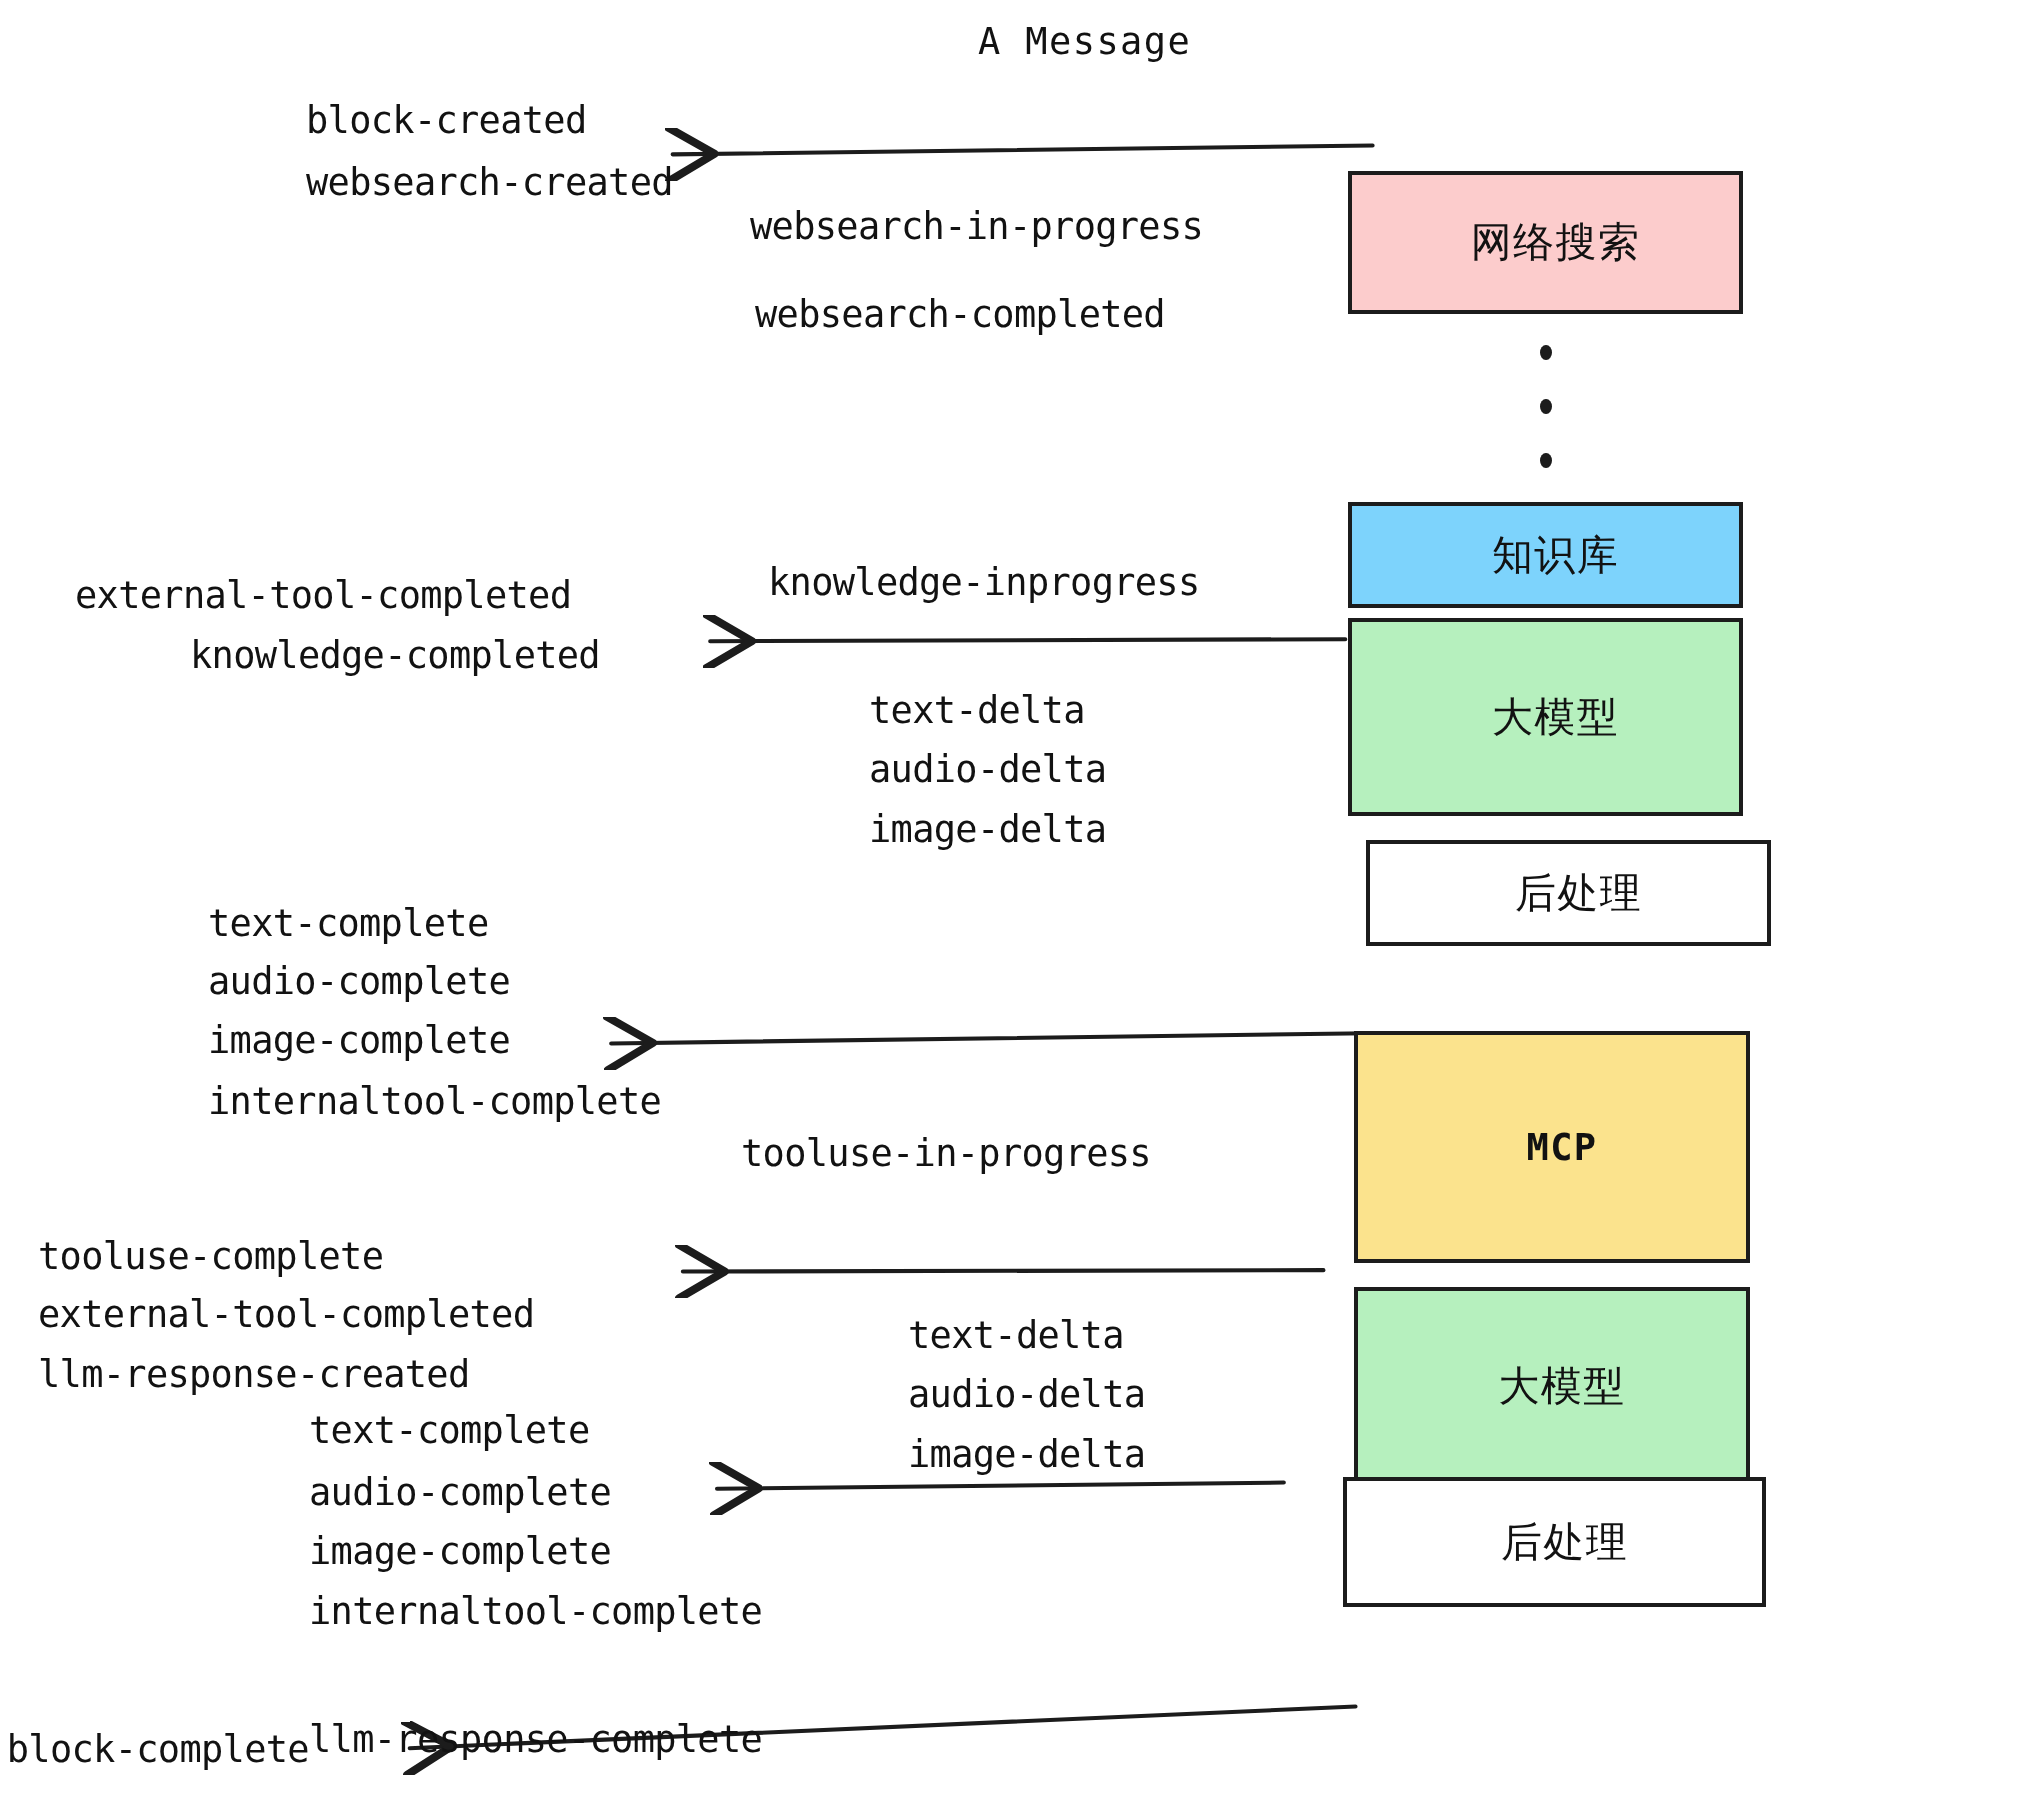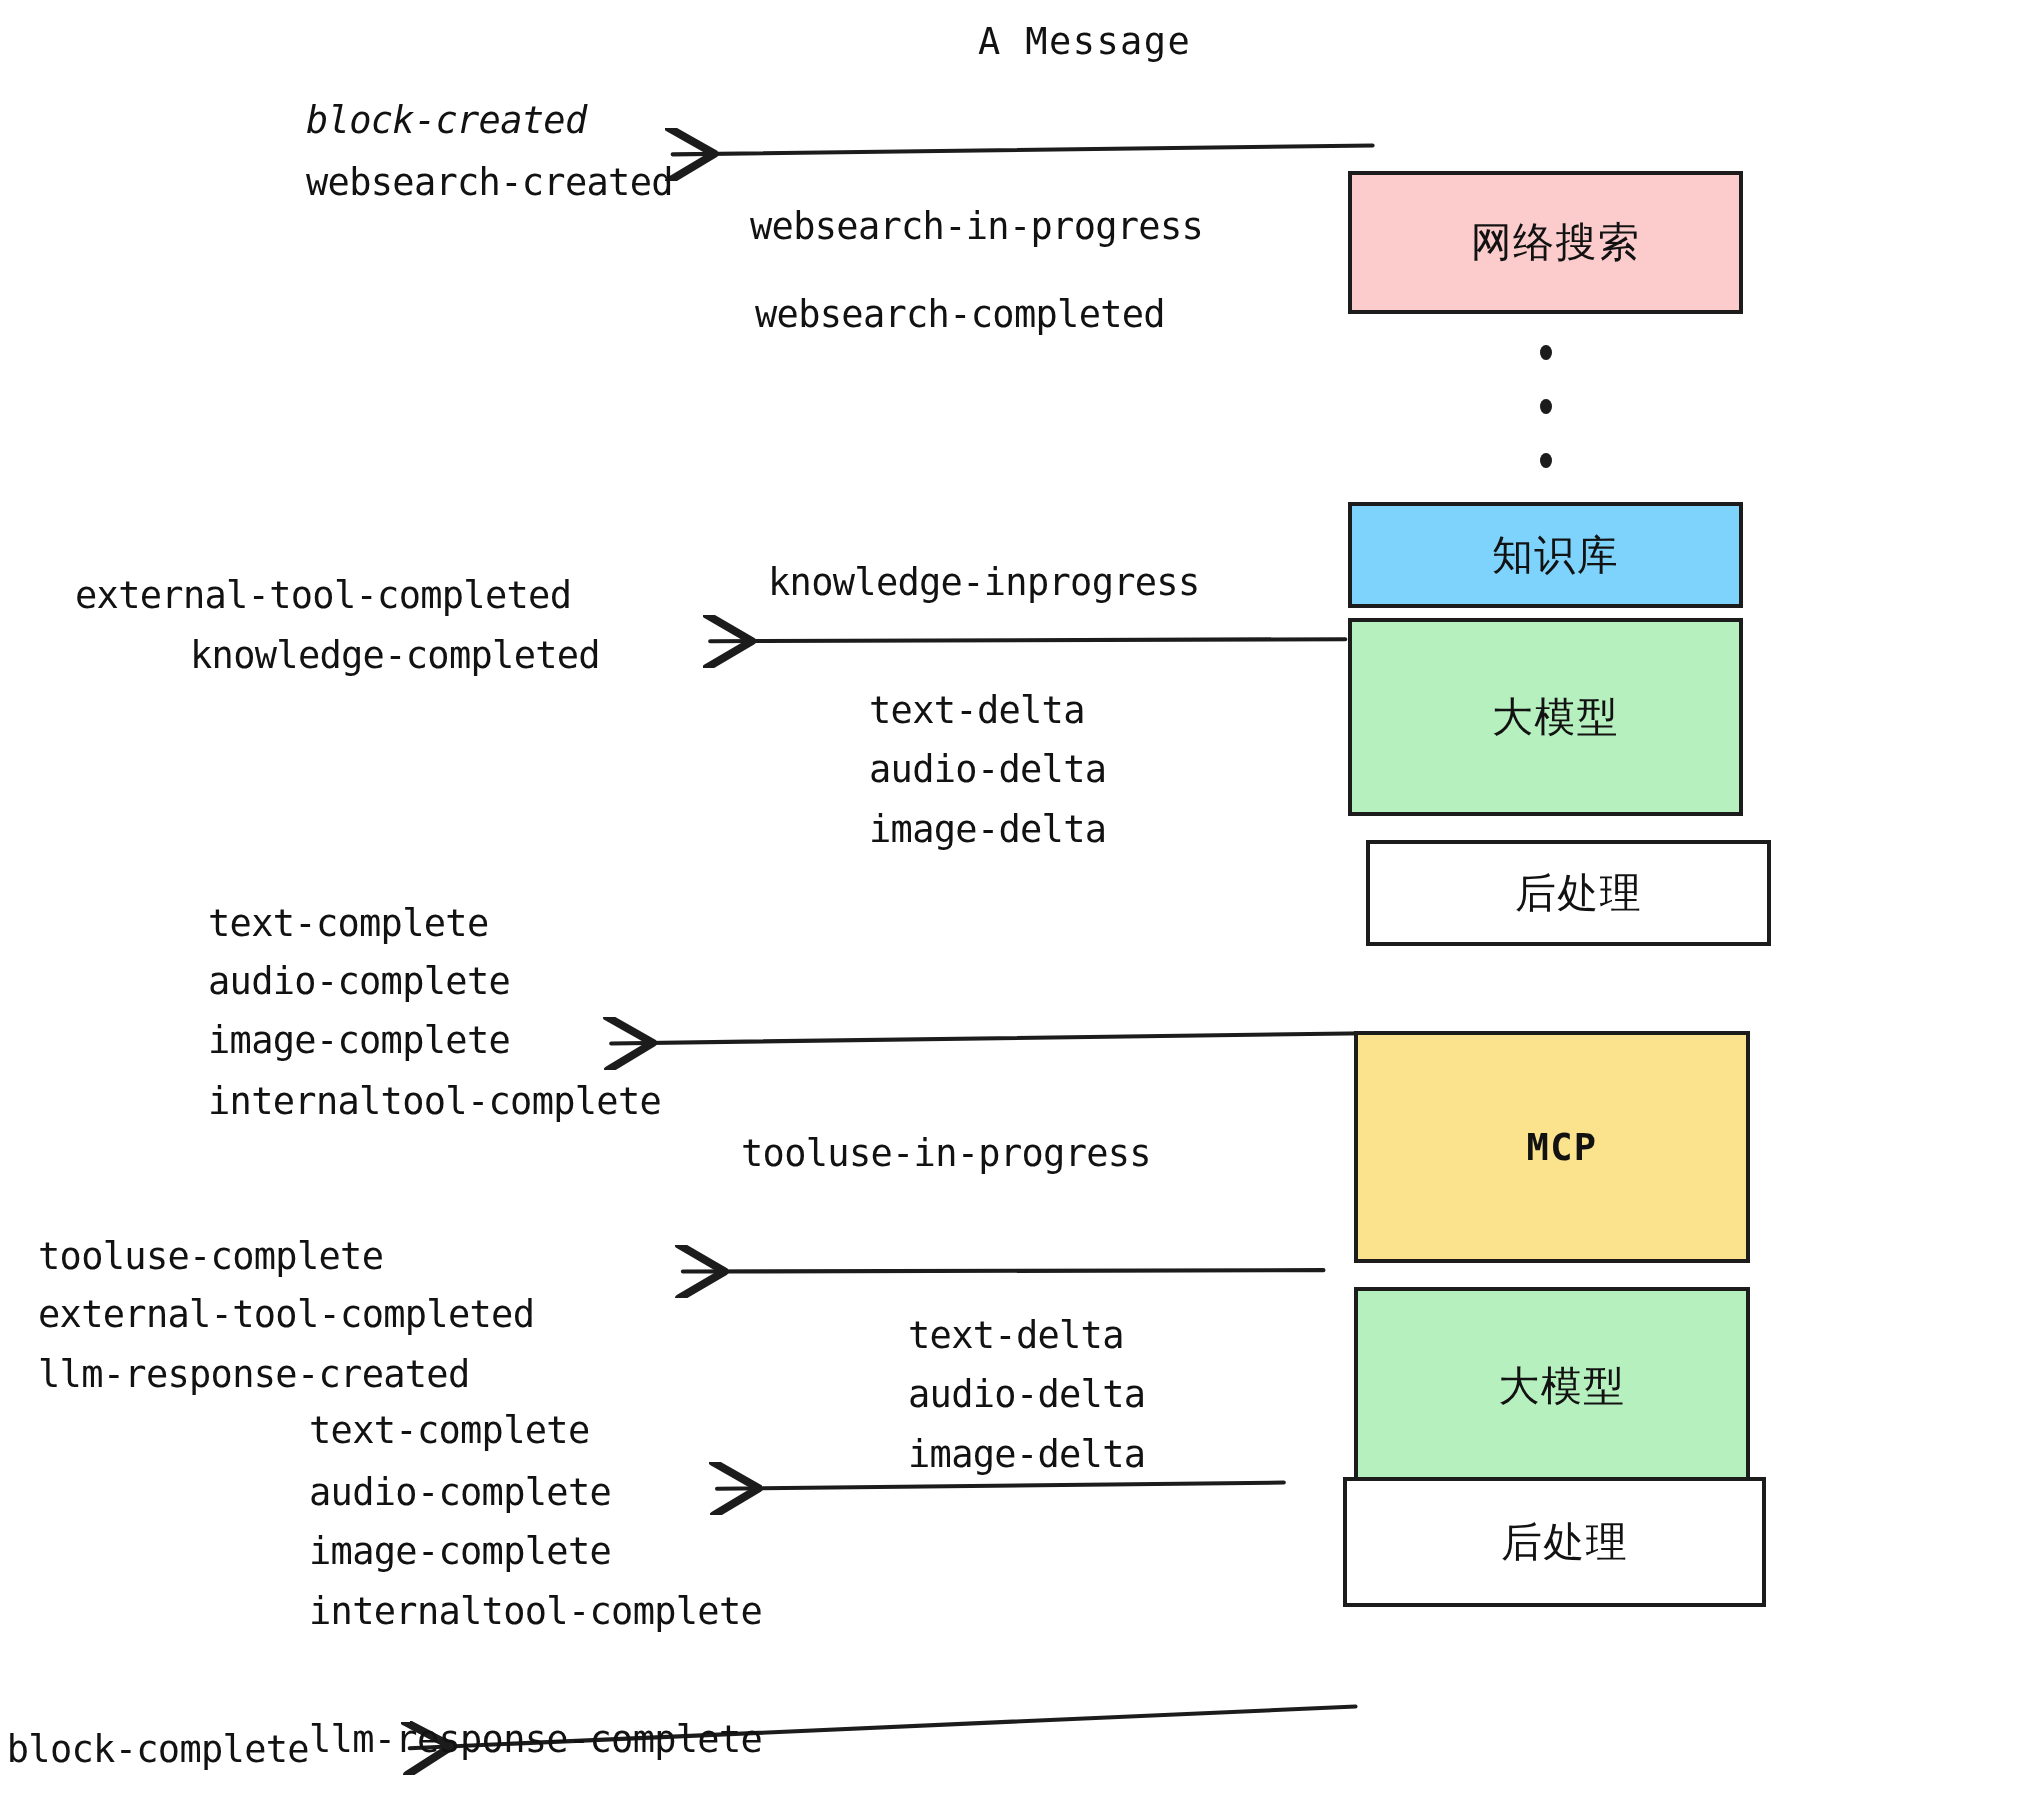--- a/index.html
+++ b/index.html
@@ -168,21 +168,21 @@
   </div>
 
   <div class="box" style="left:1343px; top:1477px; width:423px; height:130px; background:#ffffff;">
     <span>后处理</span>
   </div>
 
   <div class="side-lbl" style="left:1810px; top:338px;">外部工具</div>
 
   <div class="side-lbl" style="left:1906px; top:1137px;">外部工具</div>
 
-  <div class="lbl" style="left:306px; top:102px;font-style:italic;">block-created</div>
+  <div class="lbl" style="left:306px; top:102px;">block-created</div>
 
   <div class="lbl" style="left:306px; top:164px;">websearch-created</div>
 
   <div class="lbl" style="left:750px; top:208px;">websearch-in-progress</div>
 
   <div class="lbl" style="left:755px; top:296px;">websearch-completed</div>
 
 
   <div class="lbl" style="left:768px; top:564px;">knowledge-inprogress</div>
 

